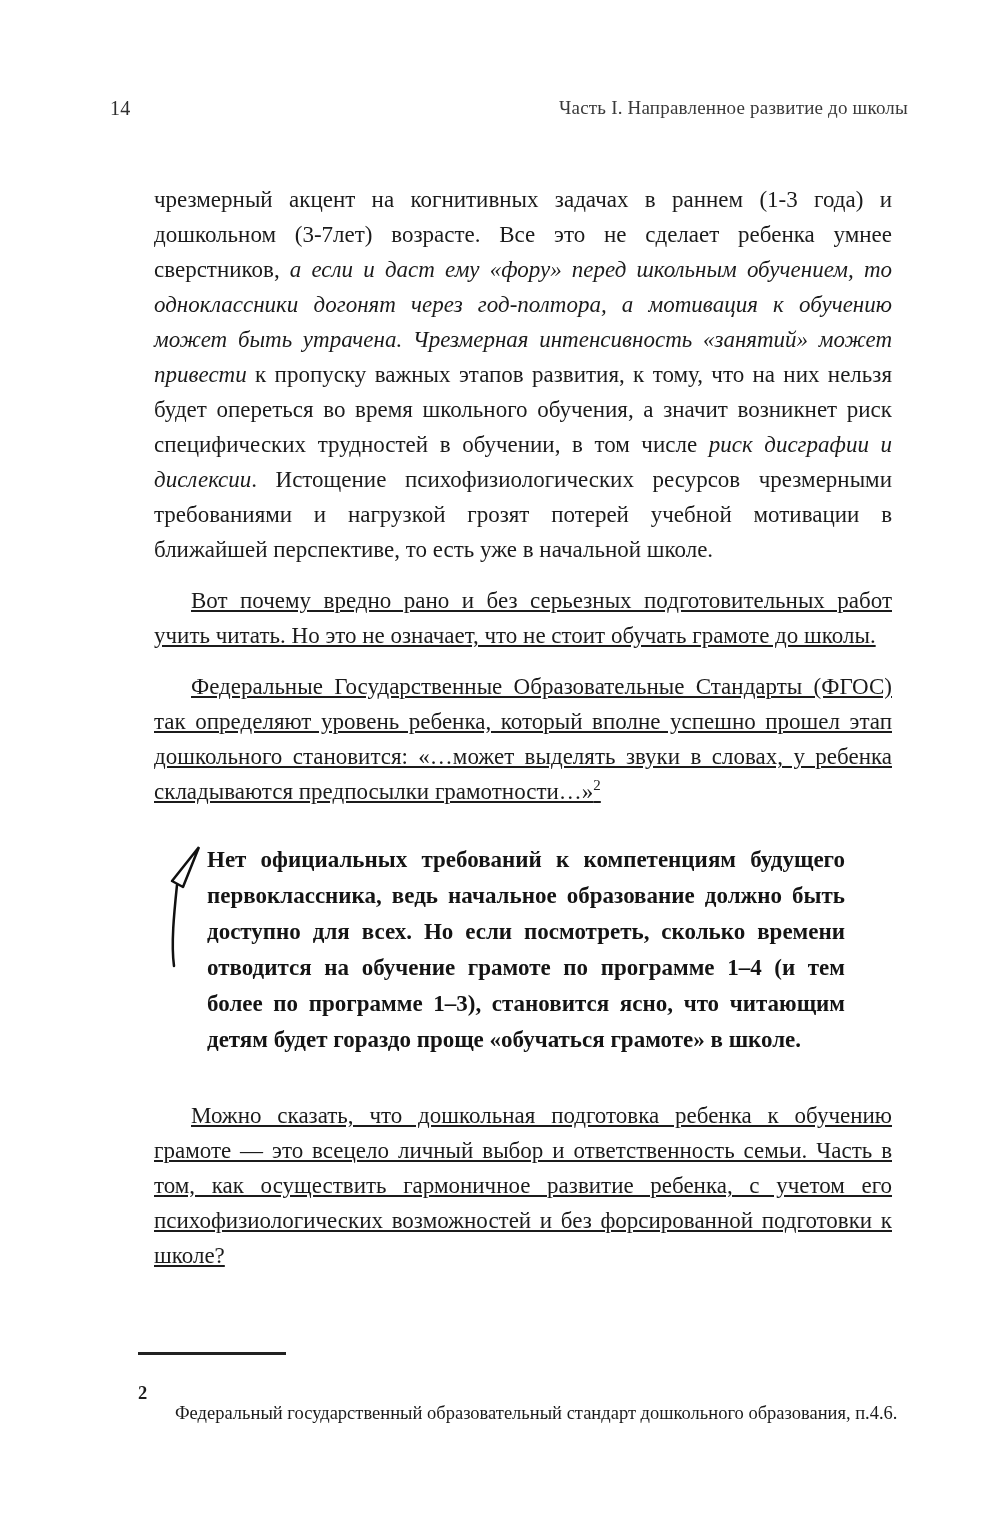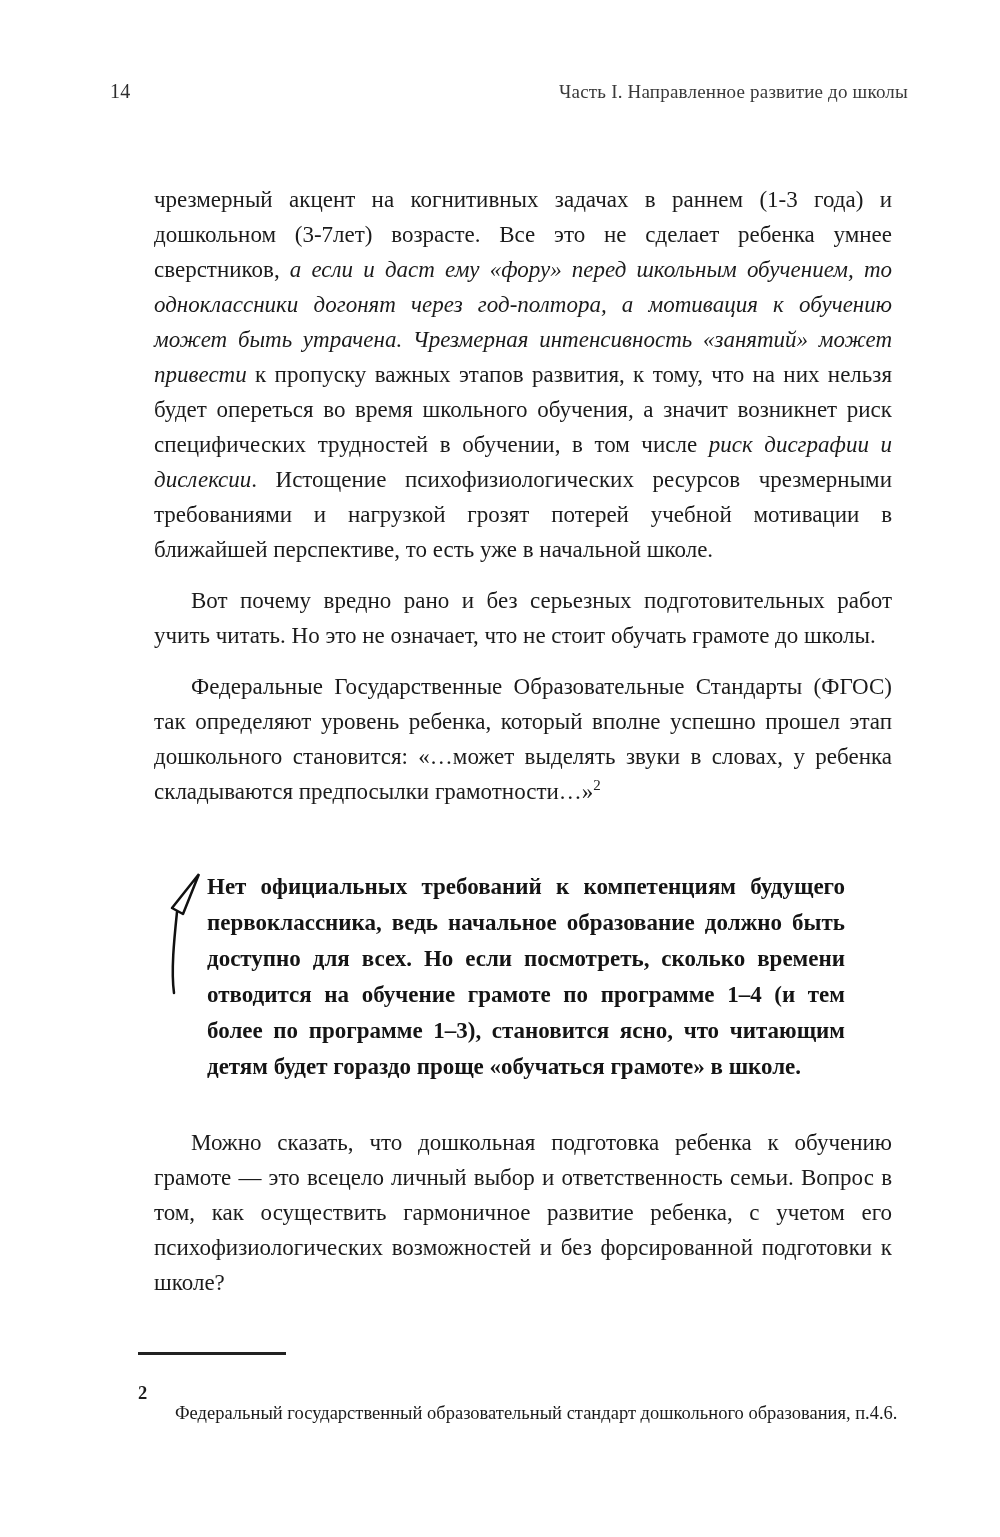--- a/index.html
+++ b/index.html
@@ -9,56 +9,56 @@
     height: 1537px;
     background: #ffffff;
     font-family: "Liberation Serif", serif;
     color: #1b1b1b;
     overflow: hidden;
   }
 
   
   .running-head {
     position: absolute;
-    top: 80px;
+    top: 97px;
     left: 110px;
     right: 92px;
     display: flex;
     justify-content: space-between;
-    align-items: flex-end;
+    align-items: flex-start;
     font-size: 19px;
     color: #3a3a3a;
     letter-spacing: 0.2px;
   }
   .running-head .page-num { font-size: 20px; color: #2e2e2e; }
   .running-head .head-title { color: #3a3a3a; }
 
   
   .body-col {
     position: absolute;
     top: 166px;
     left: 138px;
     width: 770px;
     font-size: 23px;
     line-height: 35px;
     text-align: justify;
   }
   .para { margin: 16px; }
-  .para.indent { text-indent: 37px; }
+  .para.indent { text-indent: 37px; text-decoration: underline; }
   .italic { font-style: italic; }
   sup.fn-ref {
     font-size: 15px;
     line-height: 0;
     vertical-align: super;
   }
 
   
   .callout {
     position: relative;
-    margin: 60px 63px 40px 30px;
+    margin: 33px 63px 40px 30px;
     padding-left: 39px;
     min-height: 150px;
   }
   .callout-text {
     margin: 0;
     font-weight: bold;
     font-size: 23px;
     line-height: 36px;
     text-align: justify;
     color: #141414;
@@ -120,21 +120,21 @@
     <div class="callout">
       <span class="pencil-mark">
         <svg viewBox="0 0 36 150" width="36" height="150" aria-hidden="true">
           <path d="M31 3 L4 37 L15 43 L31 3" fill="none" stroke="#111111" stroke-width="2.5" stroke-linejoin="round"></path>
           <path d="M9 41 C6 70 3 100 6 122" fill="none" stroke="#111111" stroke-width="2.5" stroke-linecap="round"></path>
         </svg>
       </span>
       <p class="callout-text">Нет официальных требований к компетенциям будущего первоклассника, ведь начальное образование должно быть доступно для всех. Но если посмотреть, сколько времени отводится на обучение грамоте по программе 1–4 (и тем более по программе 1–3), становится ясно, что читающим детям будет гораздо проще «обучаться грамоте» в школе.</p>
     </div>
 
-    <p class="para indent">Можно сказать, что дошкольная подготовка ребенка к обучению грамоте — это всецело личный выбор и ответственность семьи. Вопрос в том, как осуществить гармоничное развитие ребенка, с учетом его психофизиологических возможностей и без форсированной подготовки к школе?</p>
+    <p class="para indent">Можно сказать, что дошкольная подготовка ребенка к обучению грамоте — это всецело личный выбор и ответственность семьи. Часть в том, как осуществить гармоничное развитие ребенка, с учетом его психофизиологических возможностей и без форсированной подготовки к школе?</p>
 
   </main>
 
   <div class="footnote-block">
     <div class="footnote-sep"></div>
     <div class="footnote-line">
       <span class="fn-marker">2</span>
       <span class="fn-text">Федеральный государственный образовательный стандарт дошкольного образования, п.4.6.</span>
     </div>
   </div>

